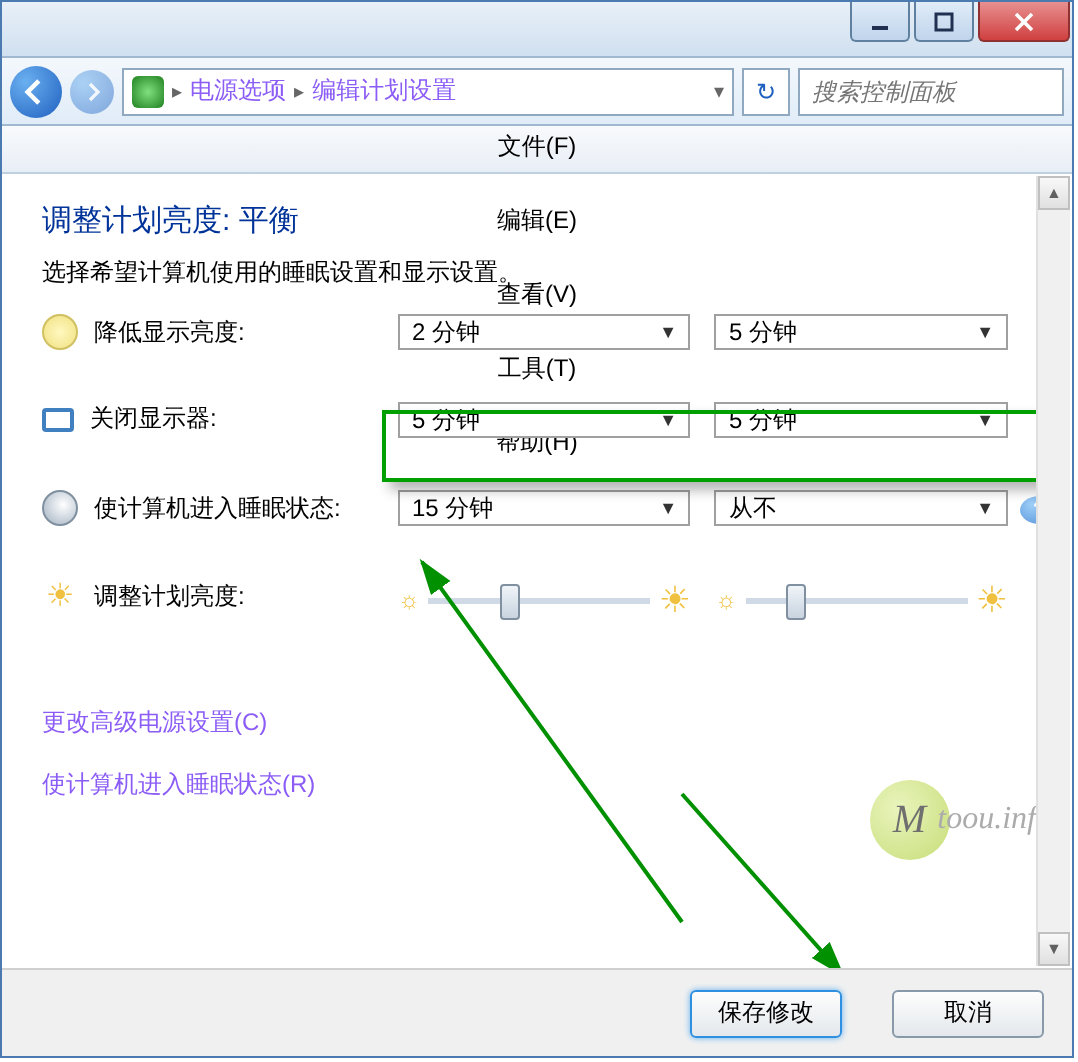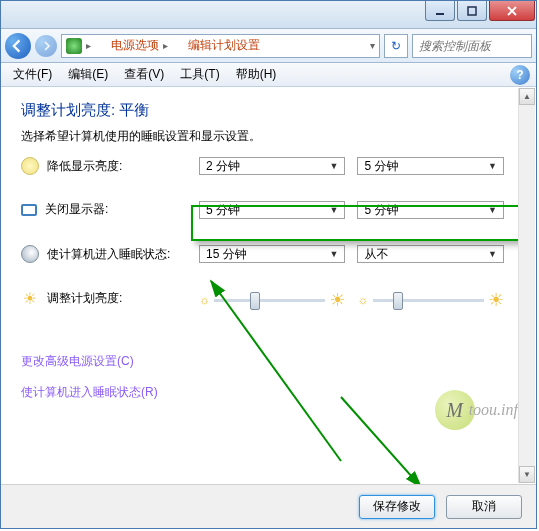--- a/index.html
+++ b/index.html
@@ -12,27 +12,27 @@
 .tbtn { width: 30px; height: 20px; margin: 0 1px; border: 1px solid #6080a0; border-top: none; background: linear-gradient(#e0ecf8, #c0d4ec); display: flex; align-items: center; justify-content: center; border-radius: 0 0 3px 3px; }
 .tbtn.close { width: 46px; background: linear-gradient(#e89090, #d04040); border-color: #903030; color: #fff; }
 .tbtn svg { width: 10px; height: 10px; }
 
 
 .navbar { height: 34px; background: linear-gradient(#f4f8fc, #e0ecf8); border-bottom: 1px solid #a0b8d0; display: flex; align-items: center; padding: 0 4px; gap: 4px; }
 .navbtn { width: 26px; height: 26px; border-radius: 50%; background: radial-gradient(circle at 30% 30%, #6ab0f0, #2060c0); display: flex; align-items: center; justify-content: center; }
 .navbtn.fwd { width: 22px; height: 22px; opacity: 0.5; }
 .navbtn svg { fill: #fff; }
 .addrbar { flex: 1; height: 24px; border: 1px solid #90a8c0; background: #fff; display: flex; align-items: center; padding: 0 4px; gap: 4px; }
-.addrbar .crumb { color: #c2410c; margin-left: 16px; }
+.addrbar .crumb { color: #8b5cf6; }
 .addrbar .sep { color: #666; font-size: 10px; }
 .refbtn { width: 24px; height: 24px; border: 1px solid #90a8c0; background: #fff; display: flex; align-items: center; justify-content: center; color: #2060c0; }
-.searchbox { width: 120px; height: 24px; border: 1px solid #90a8c0; background: #fff; padding: 0 6px; color: #888; font-style: italic; }
-
-
-.menubar { height: 24px; background: linear-gradient(#f8fafc, #e8eef6); border-bottom: 1px solid #c0d0e0; display: flex; align-items: center; padding: 0 6px; gap: 4px; }
+.searchbox { width: 133px; height: 24px; border: 1px solid #90a8c0; background: #fff; padding: 0 6px; color: #888; font-style: italic; }
+
+
+.menubar { height: 24px; background: linear-gradient(#f8fafc, #e8eef6); border-bottom: 1px solid #c0d0e0; display: flex; align-items: center; padding: 0 6px; gap: 16px; flex-direction: column; }
 .menubar span { padding: 2px 6px; }
 .qmark { margin-left: auto; width: 20px; height: 20px; border-radius: 50%; background: radial-gradient(circle at 30% 30%, #a0d0f8, #4080d0); color: #fff; display: flex; align-items: center; justify-content: center; font-weight: bold; }
 
 
 .content { padding: 14px 20px 10px 20px; position: relative; height: calc(100% - 28px - 34px - 24px - 44px); overflow: hidden; }
 .heading { color: #003399; font-size: 15px; margin-bottom: 8px; }
 .subtext { color: #000; margin-bottom: 12px; }
 
 .colhead { display: flex; margin-bottom: 12px; }
 .colhead .spacer { width: 180px; }
@@ -69,21 +69,21 @@
 
 
 .wm { position: absolute; right: 10px; bottom: 54px; display: flex; align-items: center; opacity: 0.7; }
 .wm .ball { width: 40px; height: 40px; border-radius: 50%; background: radial-gradient(circle at 35% 35%, #e0f0a0, #b0d040); display: flex; align-items: center; justify-content: center; font-size: 20px; font-style: italic; font-family: Georgia, serif; color: #333; }
 .wm .wtxt { font-style: italic; font-family: Georgia, serif; font-size: 16px; color: #888; margin-left: -6px; }
 
 
 .arrow { position: absolute; pointer-events: none; }
 
 
-.footer { position: absolute; bottom: 0; left: 0; right: 0; height: 44px; background: #f0f0f0; border-top: 1px solid #d0d0d0; display: flex; align-items: center; justify-content: flex-end; padding: 0 14px; gap: 11px; }
+.footer { position: absolute; bottom: 0; left: 0; right: 0; height: 44px; background: #f0f0f0; border-top: 1px solid #d0d0d0; display: flex; align-items: center; justify-content: flex-end; padding: 0 14px; gap: 25px; }
 .btn { min-width: 76px; height: 24px; border: 1px solid #8899aa; background: linear-gradient(#fdfdfd, #e4e8ec); border-radius: 3px; padding: 0 12px; }
 .btn.primary { border: 1px solid #3090e0; box-shadow: 0 0 3px #60b0f0; }
 
 .scrollbar { position: absolute; right: 1px; top: 87px; bottom: 45px; width: 17px; background: #f0f0f0; border-left: 1px solid #e0e0e0; }
 .sbtn { height: 17px; background: linear-gradient(#f8f8f8, #e0e0e0); border: 1px solid #c0c0c0; display: flex; align-items: center; justify-content: center; font-size: 8px; color: #606060; }
 .sbtn.down { position: absolute; bottom: 0; width: 100%; }
 </style>
 </head>
 <body>
 

